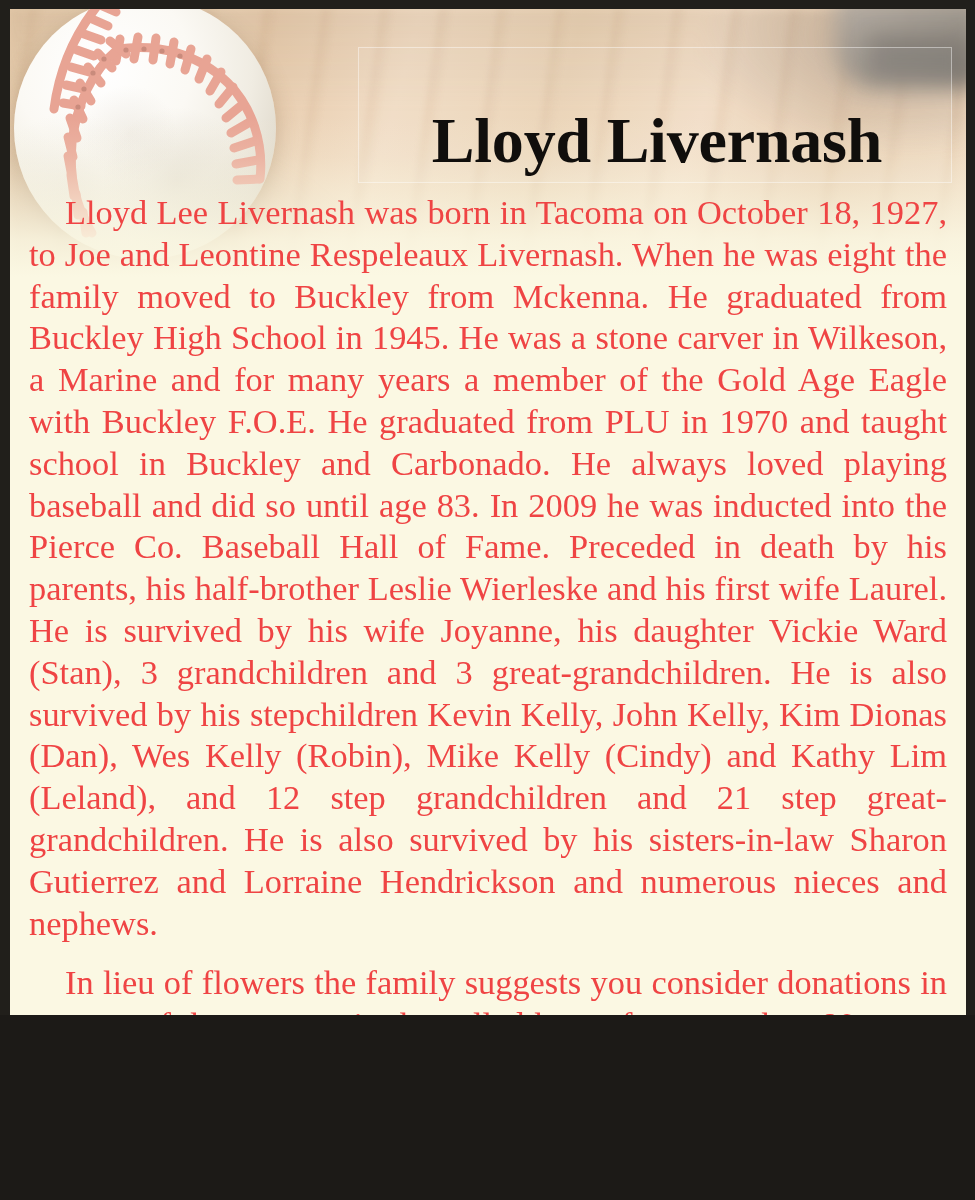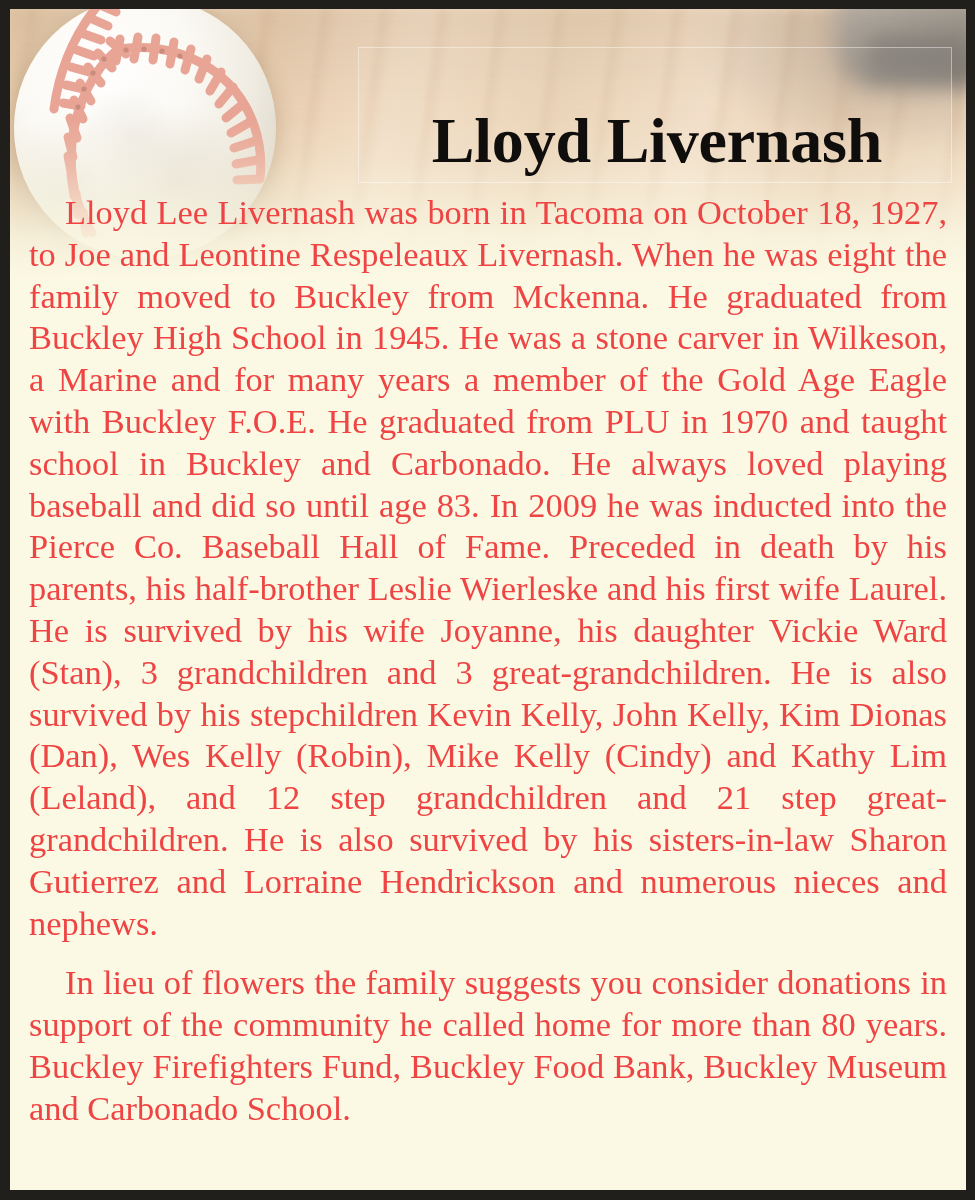--- a/index.html
+++ b/index.html
@@ -3,21 +3,21 @@
 <meta charset="utf-8">
 <style>
   html, body {
     margin: 0;
     padding: 0;
     background: #1c1a17;
   }
   #page {
     position: relative;
     width: 975px;
-    height: 1200px;
+    height: 1015px;
     overflow: hidden;
     background: #201e1a;
     box-sizing: border-box;
   }
   
   #frame {
     position: absolute;
     left: 0; top: 0;
     width: 975px; height: 1200px;
     box-sizing: border-box;

